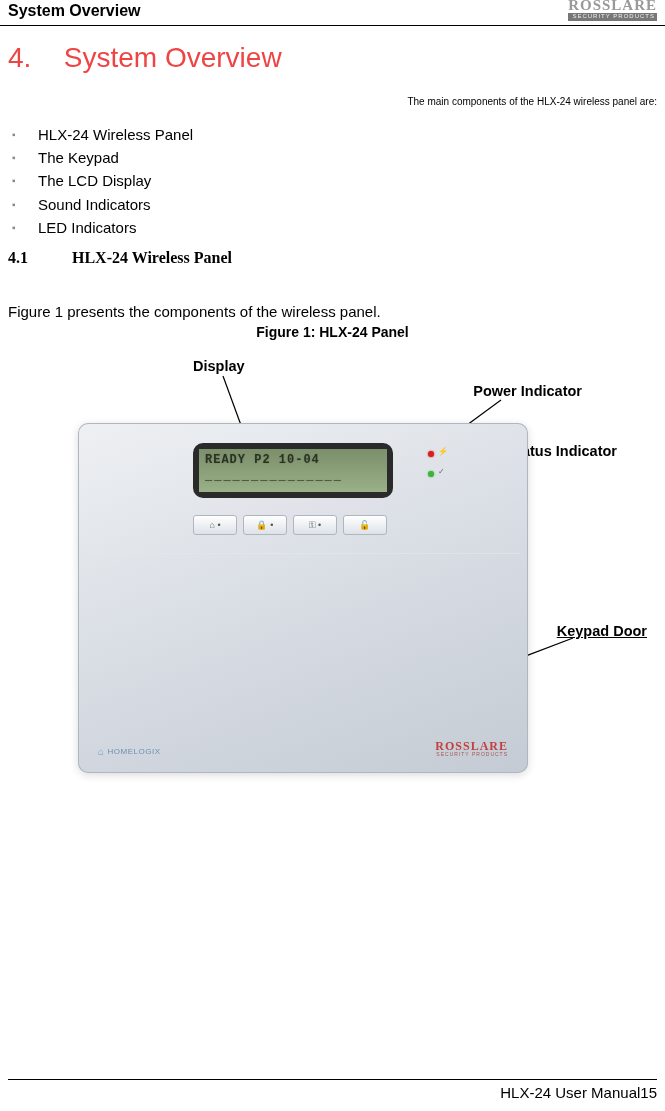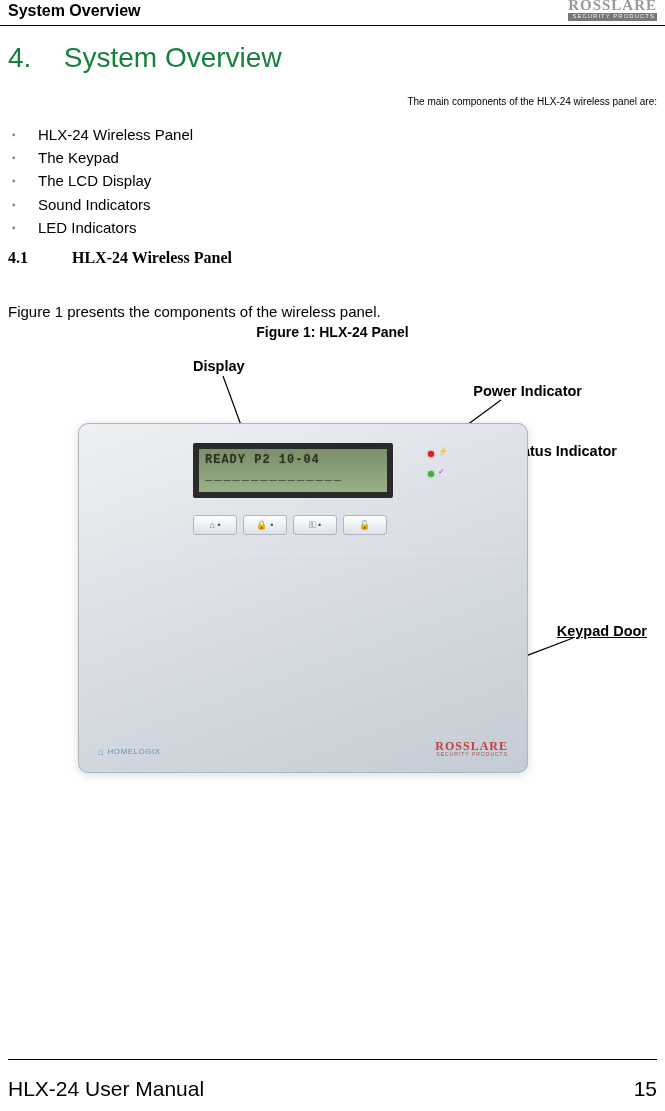--- a/index.html
+++ b/index.html
@@ -45,21 +45,21 @@
       background: #777;
       color: #eee;
       padding: 0 2px;
       display: block;
       line-height: 1.3;
     }
     .content {
       padding: 16px 8px 0 8px;
     }
     .chapter-heading {
-      color: #15803d;
+      color: #ef4444;
       font-size: 28px;
       font-weight: normal;
       margin-bottom: 22px;
     }
     .chapter-number {
       display: inline-block;
       width: 48px;
     }
     .intro-text {
       font-size: 10px;
@@ -132,21 +132,21 @@
       background: linear-gradient(160deg, #eef0f3 0%, #d8dde4 50%, #c5cbd4 100%);
       box-shadow: inset 0 0 0 1px #b0b6c0, 0 2px 8px rgba(0,0,0,0.15);
     }
     .lcd-frame {
       position: absolute;
       top: 20px;
       left: 115px;
       width: 200px;
       height: 55px;
       background: #2a2a2a;
-      border-radius: 2px;
+      border-radius: 10px;
       padding: 6px;
     }
     .lcd-screen {
       width: 100%;
       height: 100%;
       background: linear-gradient(180deg, #7a8f6a, #9ab088);
       font-family: "Courier New", monospace;
       font-size: 12px;
       color: #2a3322;
       padding: 4px 6px;
@@ -255,24 +255,24 @@
       width: 100%;
       height: 100%;
       pointer-events: none;
     }
     .footer {
       position: absolute;
       bottom: 10px;
       left: 8px;
       right: 8px;
       border-top: 1px solid #000;
-      padding-top: 17px;
-      display: flex;
-      justify-content: space-between;
-      font-size: 21px;
+      padding-top: 4px;
+      display: flex;
+      justify-content: flex-end;
+      font-size: 15px;
     }
   </style>
 </head>
 <body>
 
 <div class="header">
   <div class="header-title">System Overview</div>
   <div class="header-logo">
     <div class="logo-top">ROSSLARE</div>
     <div class="logo-bottom">SECURITY PRODUCTS</div>

